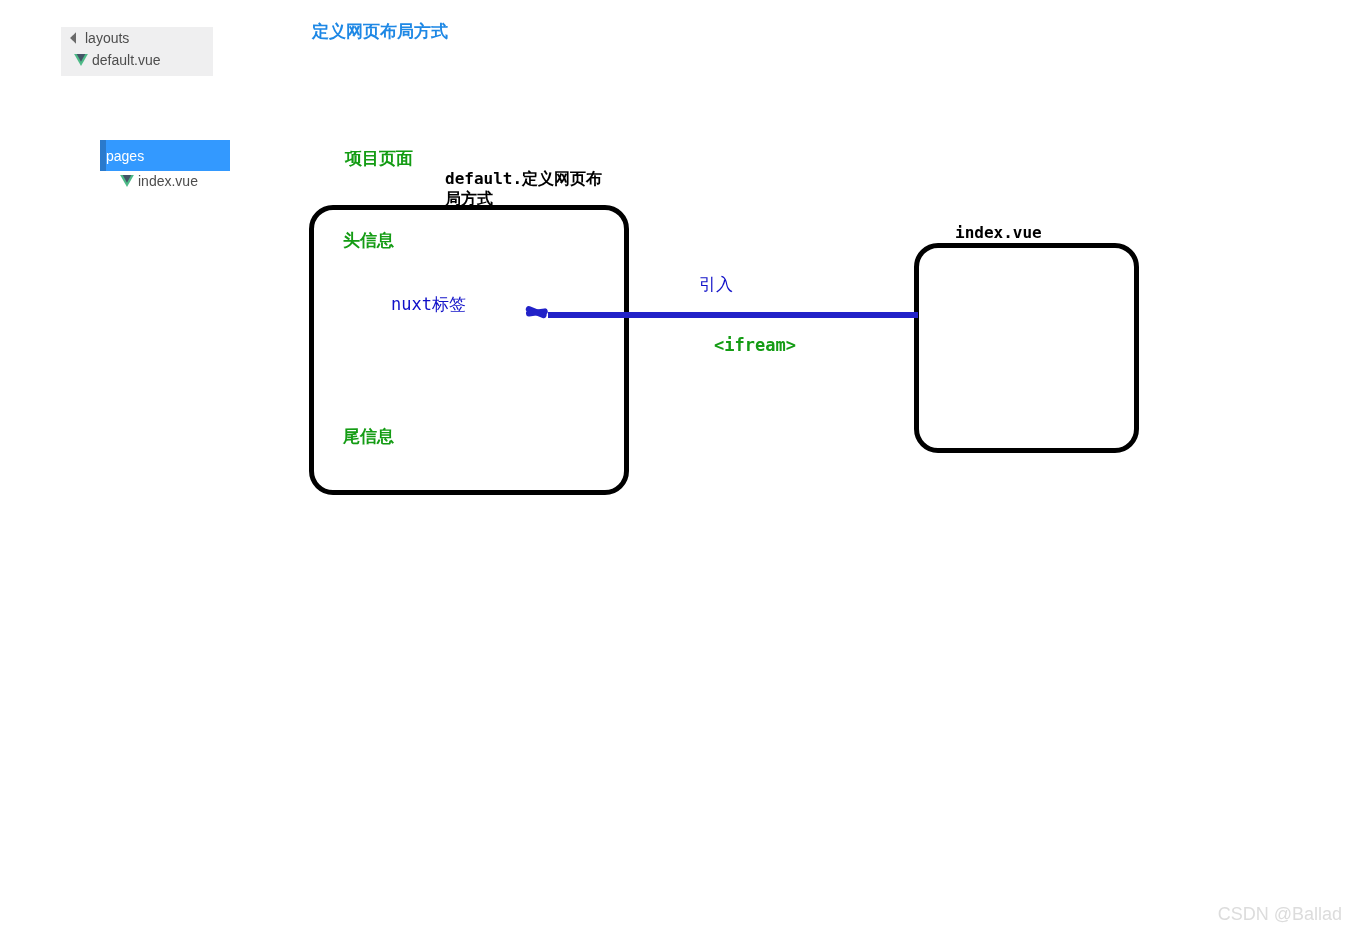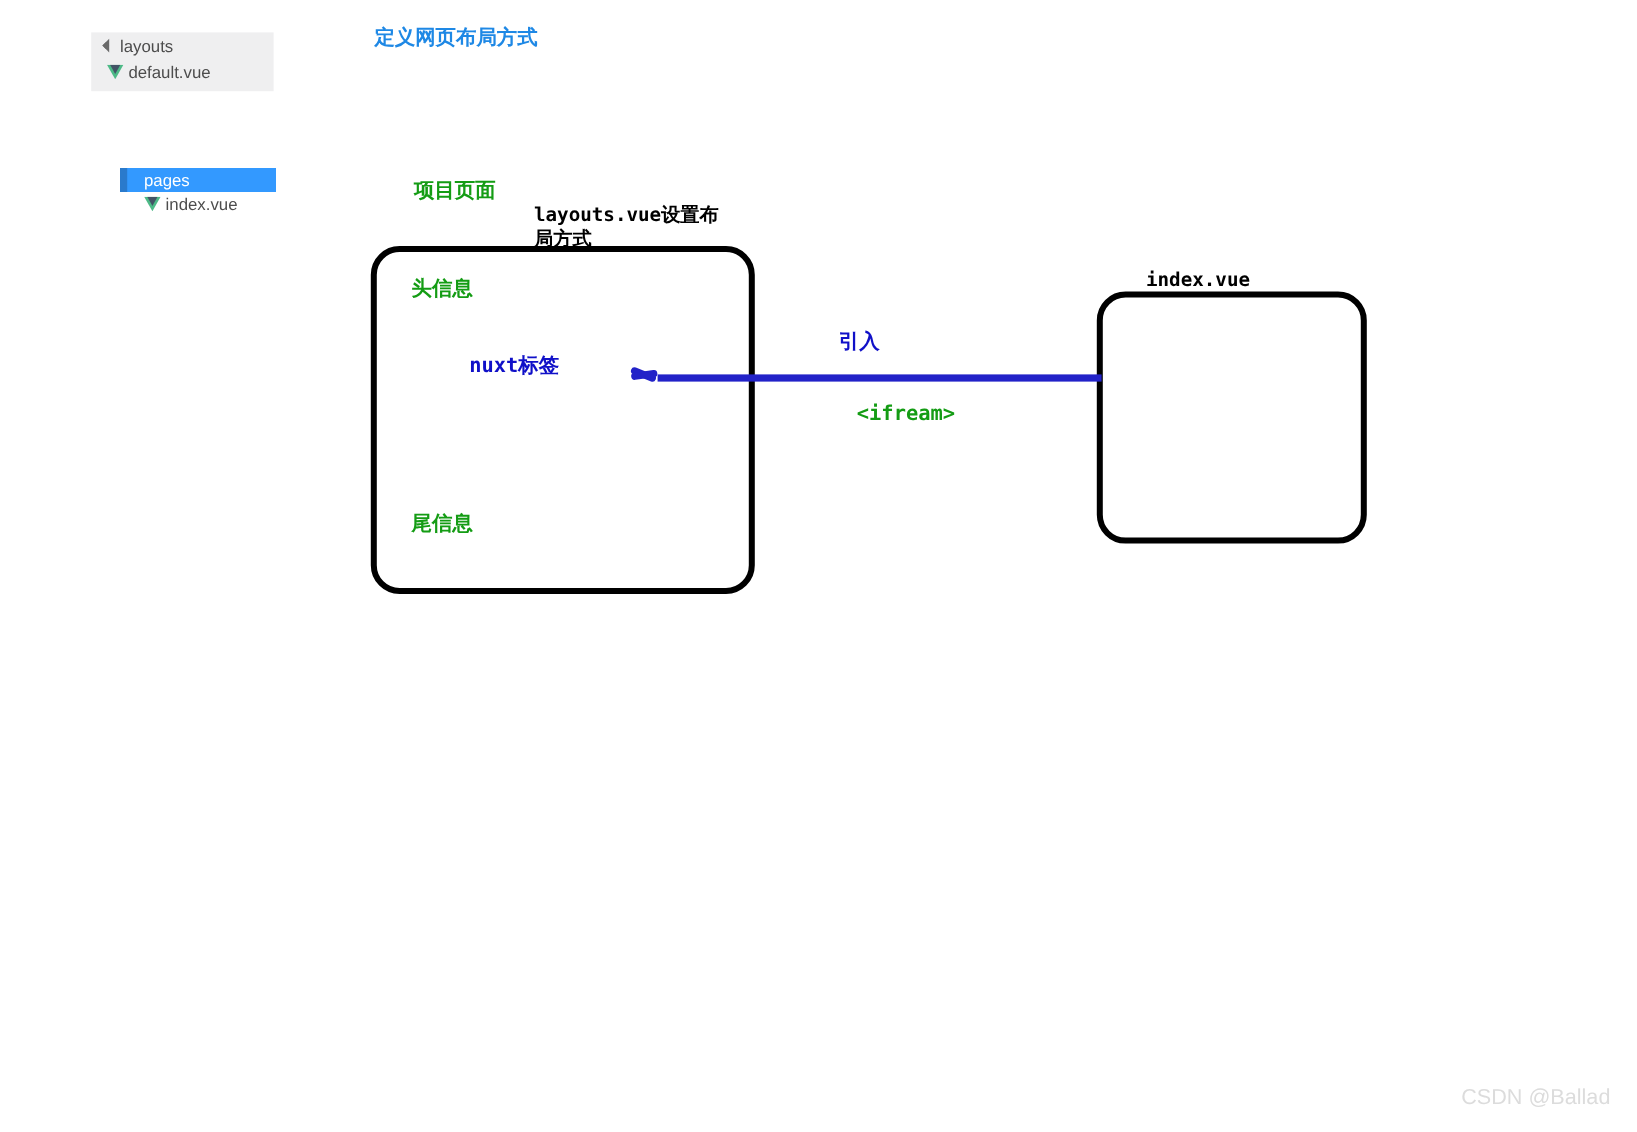--- a/index.html
+++ b/index.html
@@ -58,22 +58,21 @@
   .tree-block2 {
     position: absolute;
     background: #ffffff;
     border: 0;
   }
   .tree-block2 .folder-row {
     background: #3399ff;
     color: #ffffff;
     display: flex;
     align-items: center;
-    height: 20px;
-    padding-left: 14px;
+    height: 31px;
     border-left: 6px solid #2a7acc;
     font-size: 14px;
   }
   .tree-block2 .file-row {
     display: flex;
     align-items: center;
     height: 20px;
     padding-left: 20px;
     color: #4d4d4d;
     font-size: 14px;
@@ -101,21 +100,21 @@
     font-family: "SimSun", "NSimSun", monospace;
     font-size: 16px;
     font-weight: bold;
     line-height: 20px;
   }
   .lbl-blue {
     position: absolute;
     color: #1010c8;
     font-family: "SimSun", "NSimSun", monospace;
     font-size: 17px;
-    font-weight: bold;
+    font-weight: normal;
   }
 
   
   .box-left {
     position: absolute;
     border: 5px solid #000;
     border-radius: 24px;
     background: #ffffff;
   }
   .box-right {
@@ -162,21 +161,21 @@
   .watermark {
     position: absolute;
     color: #dcdcdc;
     font-size: 18px;
     font-family: Arial, sans-serif;
   }
 </style>
 </head>
 <body>
 
-<div class="tree-block" style="left:76px; top:27px; width:152px; height:49px;">
+<div class="tree-block" style="left:61px; top:27px; width:152px; height:49px;">
   <div class="row">
     <span class="folder-arrow"></span>
     <span>layouts</span>
   </div>
   <div class="row" style="padding-left:13px;">
     <span class="vue-icon">
       <svg viewBox="0 0 16 14" width="14" height="12">
         <polygon points="0,0 16,0 8,14" fill="#4dba87"></polygon>
         <polygon points="3,0 13,0 8,9" fill="#435466"></polygon>
       </svg>
@@ -204,21 +203,21 @@
 
 <div class="box-left" style="left:309px; top:205px; width:310px; height:280px;"></div>
 
 <div class="box-right" style="left:914px; top:243px; width:215px; height:200px;"></div>
 
 <div class="arrow-line" style="left:548px; top:312px; width:370px;"></div>
 <div class="arrow-head" style="left:526px; top:302px;"></div>
 
 <div class="lbl-green" style="left:313px; top:147px;margin-left:32px;">项目页面</div>
 
-<div class="lbl-black" style="left:445px; top:169px; width:160px;">layouts.vue设置布局方式</div>
+<div class="lbl-black" style="left:445px; top:169px; width:160px;">default.定义网页布局方式</div>
 
 <div class="lbl-green" style="left:343px; top:229px;">头信息</div>
 
 <div class="lbl-blue" style="left:391px; top:293px;">nuxt标签</div>
 
 <div class="lbl-green" style="left:343px; top:425px;">尾信息</div>
 
 <div class="lbl-blue" style="left:699px; top:273px;">引入</div>
 
 <div class="lbl-green" style="left:714px; top:335px;">&lt;ifream&gt;</div>

